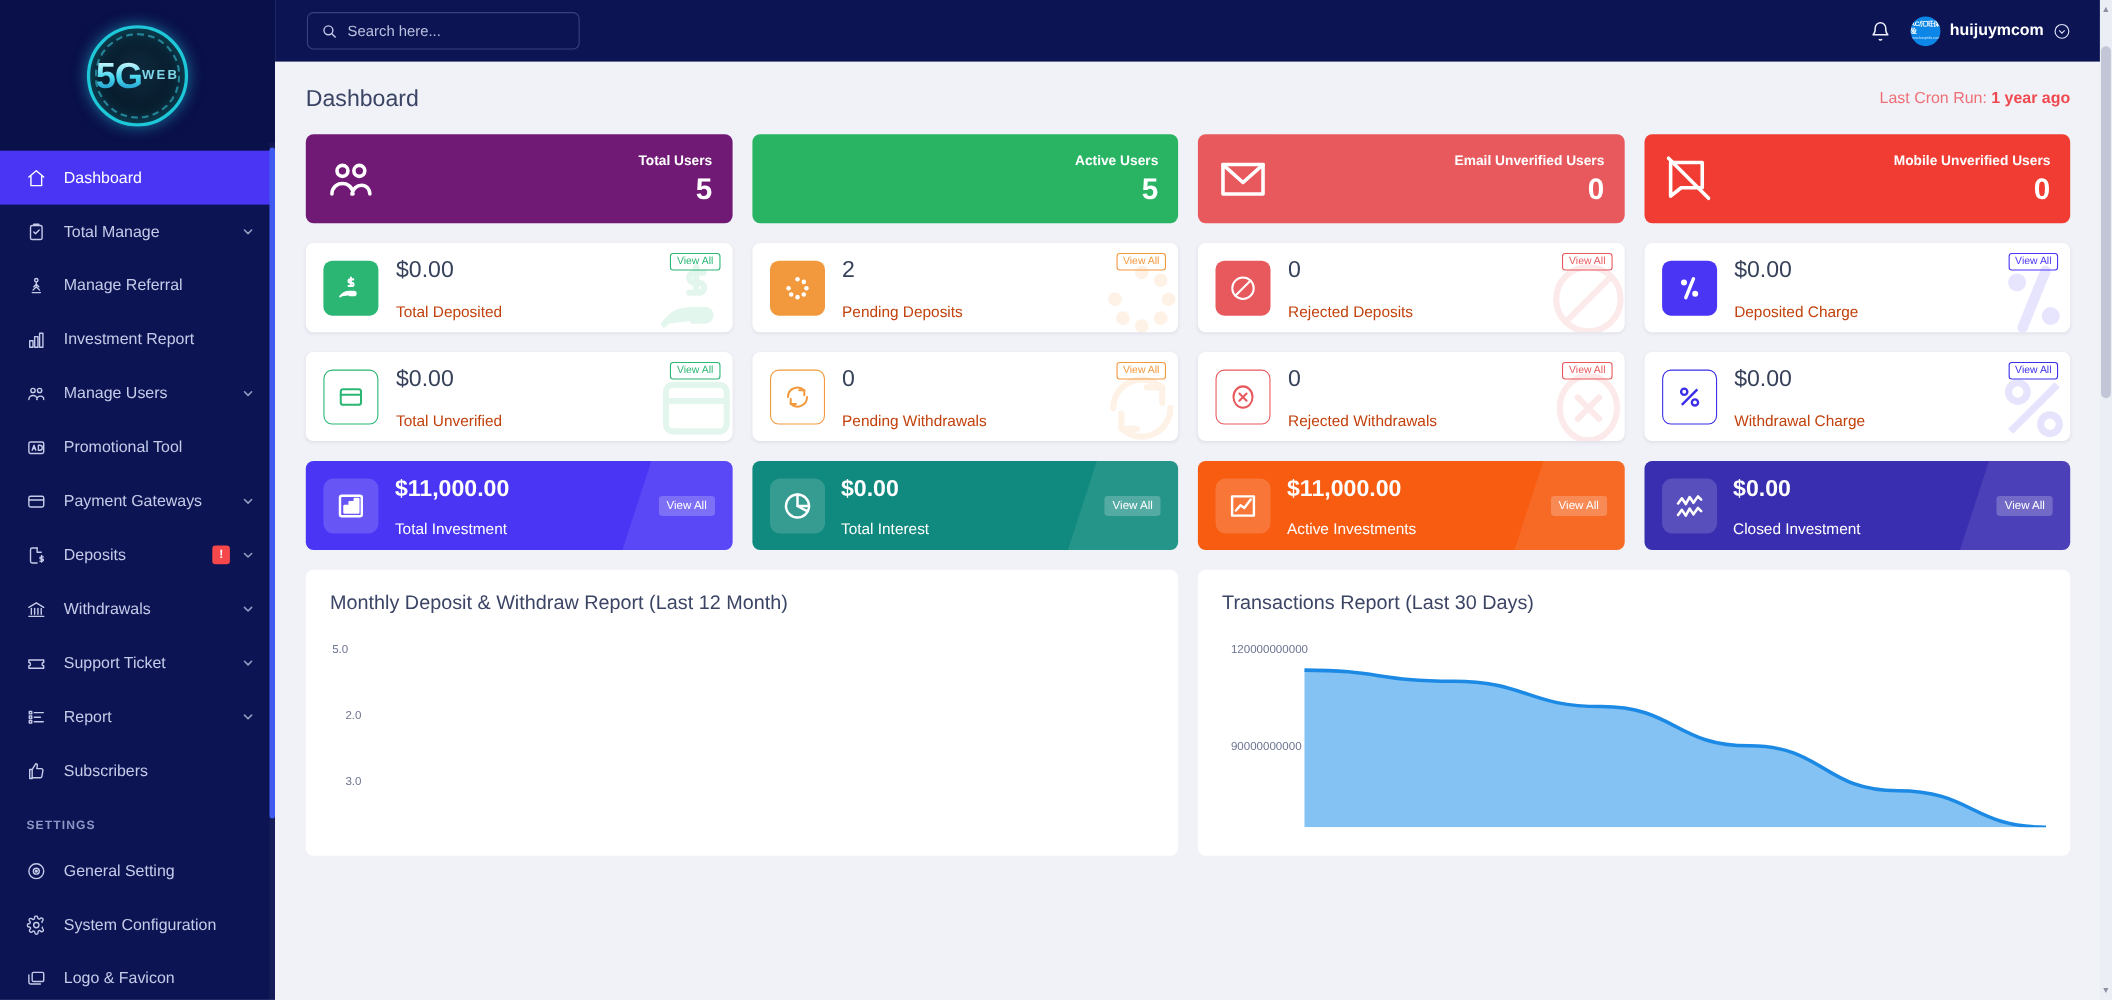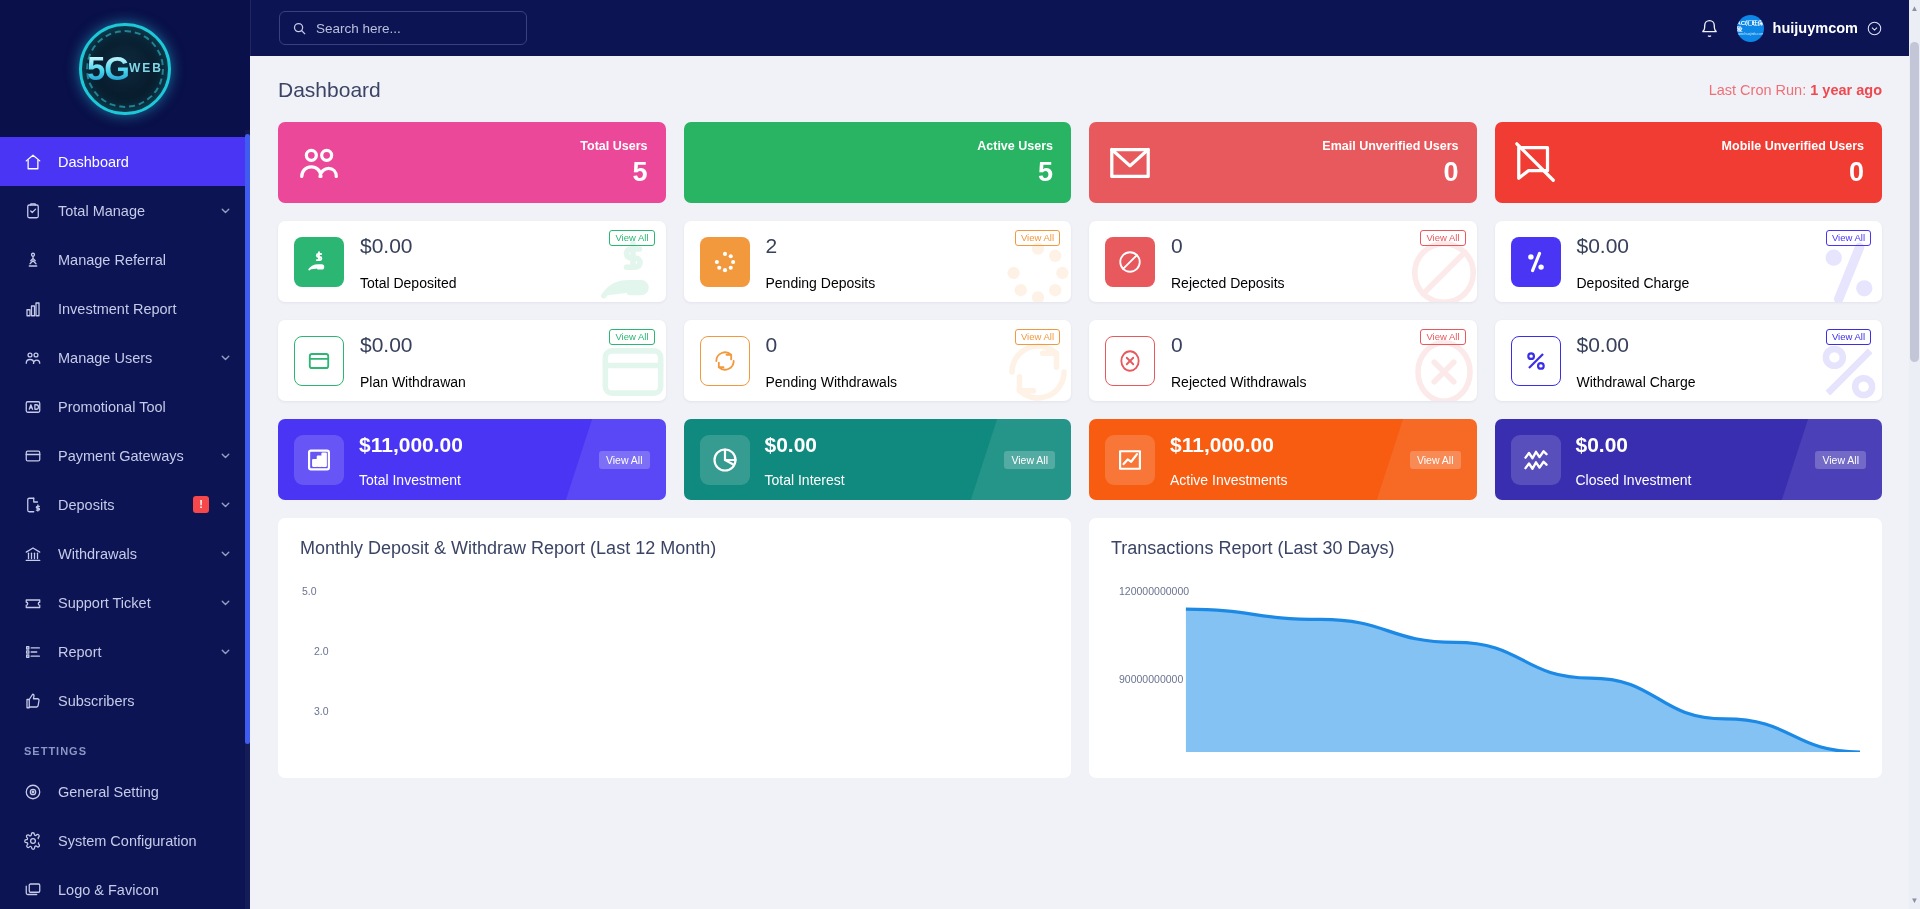--- a/index.html
+++ b/index.html
@@ -127,21 +127,21 @@
     display: flex; align-items: center; position: relative; overflow: hidden;
     box-shadow: 0 1px 3px rgba(30,40,90,.07); cursor: pointer;
   }
   .mini-ico {
     width: 50px; height: 50px; border-radius: 8px; flex: 0 0 50px;
     display: flex; align-items: center; justify-content: center; color: #fff;
   }
   .mini-ico.outline { background: #fff !important; border: 1.6px solid currentColor; }
   .mini-body { margin-left: 16px; z-index: 2; }
   .mini-value { font-size: 21px; color: #37415a; font-weight: normal; line-height: 26px; }
-  .mini-label { font-size: 14px; color: #000000; margin-top: 16px; }
+  .mini-label { font-size: 14px; color: #c2410c; margin-top: 16px; }
   .view-pill {
     position: absolute; top: 9px; right: 11px; font-size: 9.5px;
     border: 1px solid currentColor; border-radius: 3px; padding: 1px 5px;
     line-height: 12px; z-index: 3; cursor: pointer;
   }
   .wm {
     position: absolute; right: -6px; bottom: -14px; opacity: .13; z-index: 1;
     pointer-events: none;
   }
 
@@ -436,21 +436,21 @@
 
     <div class="content">
       <div class="page-head">
         <h1 class="page-title">Dashboard</h1>
         <div class="cron">
           <span>Last Cron Run: </span><b>1 year ago</b>
         </div>
       </div>
 
       <div class="row" id="stats-row">
-  <div class="stat-card" style="background:#ec4899">
+  <div class="stat-card" style="background:#701a75">
     <span class="stat-ico">
               <svg width="46" height="46" viewBox="0 0 24 24" fill="none" stroke="currentColor" stroke-width="1.7" stroke-linecap="round" stroke-linejoin="round">
                 <circle cx="8" cy="8" r="2.6"></circle>
                 <circle cx="16" cy="8" r="2.6"></circle>
                 <path d="M3 19c0-3 2.3-5 5-5s5 2 5 5M12.5 19c.4-2.6 2.4-4.2 4.5-4.2 2.3 0 4 1.7 4 4.2"></path>
               </svg>
             </span>
     <div class="stat-txt">
       <div class="stat-label">Total Users</div>
       <div class="stat-value">5</div>
@@ -582,21 +582,21 @@
       <div class="row" id="withdraw-row">
     <div class="mini-card">
       <div class="mini-ico outline" style="color:#2bb673">
               <svg width="26" height="26" viewBox="0 0 24 24" fill="none" stroke="currentColor" stroke-width="1.7" stroke-linecap="round" stroke-linejoin="round">
                 <rect x="3.5" y="5.5" width="17" height="13" rx="2"></rect>
                 <line x1="3.5" y1="10" x2="20.5" y2="10"></line>
               </svg>
             </div>
       <div class="mini-body">
         <div class="mini-value">$0.00</div>
-        <div class="mini-label">Plan Withdrawan</div>
+        <div class="mini-label">Total Unverified</div>
       </div>
       <span class="view-pill" style="color:#2bb673">View All</span>
       <span class="wm" style="color:#2bb673"><svg width="78" height="78" viewBox="0 0 24 24" fill="none" stroke="currentColor" stroke-width="1.7" stroke-linecap="round" stroke-linejoin="round">
                 <rect x="3.5" y="5.5" width="17" height="13" rx="2"></rect>
                 <line x1="3.5" y1="10" x2="20.5" y2="10"></line>
               </svg></span>
     </div>
     <div class="mini-card">
       <div class="mini-ico outline" style="color:#f2993e">
               <svg width="26" height="26" viewBox="0 0 24 24" fill="none" stroke="currentColor" stroke-width="1.7" stroke-linecap="round" stroke-linejoin="round">

